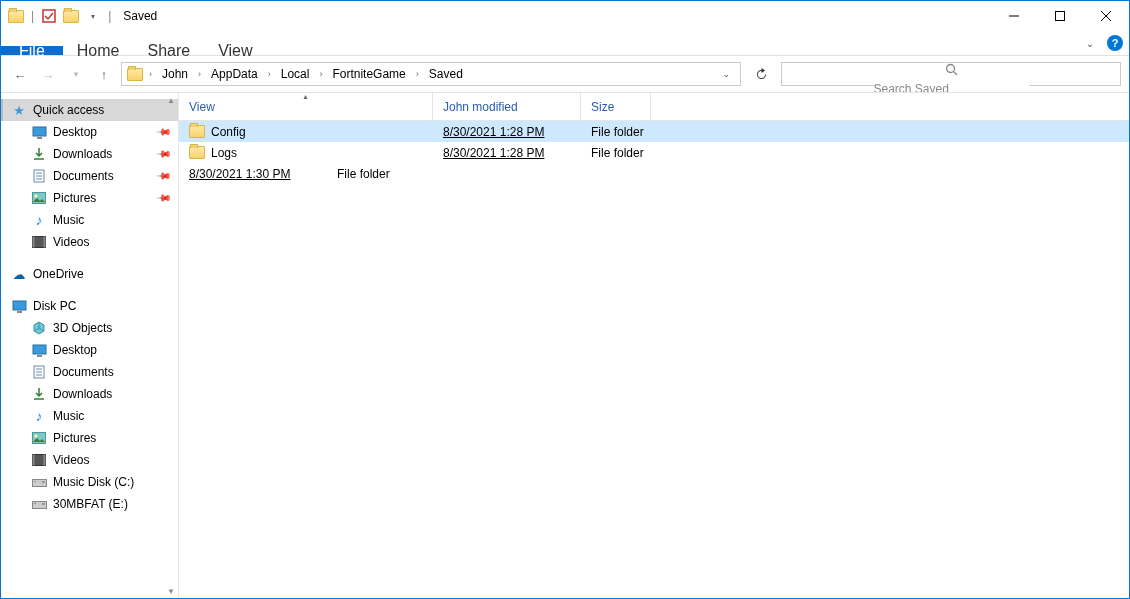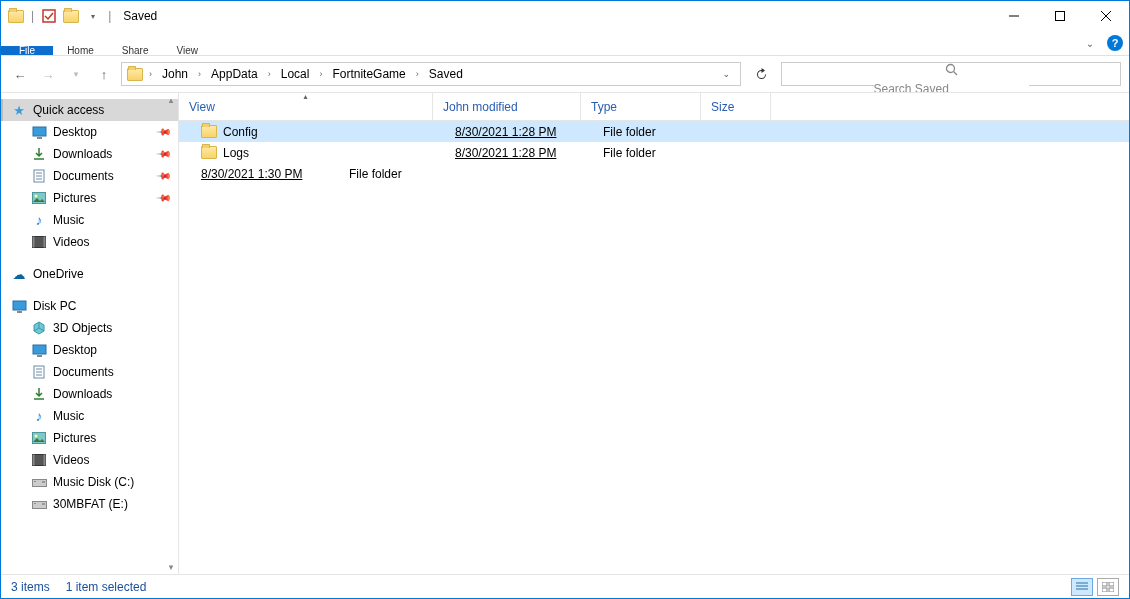--- a/index.html
+++ b/index.html
@@ -10,21 +10,21 @@
 .titlebar { height: 30px; background: #fff; display: flex; align-items: center; }
 .titlebar-left { display: flex; align-items: center; gap: 4px; padding-left: 6px; }
 .tb-icon { width: 18px; height: 18px; display: flex; align-items: center; justify-content: center; }
 .tb-sep { color: #888; font-size: 12px; margin: 0 2px; }
 .titlebar-title { font-size: 12px; color: #000; margin-left: 6px; }
 .titlebar-right { margin-left: auto; display: flex; }
 .win-btn { width: 46px; height: 30px; display: flex; align-items: center; justify-content: center; font-size: 10px; color: #000; cursor: default; }
 
 
 .ribbon { height: 25px; background: #fff; display: flex; align-items: stretch; border-bottom: 1px solid #e1e1e1; }
-.ribbon-tab { padding: 0 14px; font-size: 10px; display: flex; align-items: center; color: #333; cursor: default; margin-top: 15px; }
+.ribbon-tab { padding: 0 14px; font-size: 16px; display: flex; align-items: center; color: #333; cursor: default; margin-top: 15px; }
 .ribbon-tab.file { background: #0c6dce; color: #fff; padding: 0 18px; }
 .ribbon-spacer { flex: 1; }
 .ribbon-help { width: 28px; display: flex; align-items: center; justify-content: center; }
 .ribbon-expand { width: 22px; display:flex; align-items:center; justify-content:center; color:#666; font-size:10px;}
 .help-circle { width: 16px; height: 16px; border-radius: 50%; background: #0078d7; color: #fff; font-size: 11px; display: flex; align-items: center; justify-content: center; font-weight: bold;}
 
 
 .navbar { height: 36px; display: flex; align-items: center; padding: 0 8px; gap: 6px; }
 .nav-arrow { width: 22px; height: 22px; display: flex; align-items: center; justify-content: center; color: #555; font-size: 13px; }
 .nav-arrow.disabled { color: #bbb; }
@@ -57,21 +57,21 @@
 .columns { height: 28px; display: flex; align-items: center; border-bottom: 1px solid #e5e5e5; font-size: 12px; color: #2a5db0; }
 .col { padding-left: 10px; border-right: 1px solid #e5e5e5; height: 100%; display: flex; align-items: center; position:relative;}
 .col.name { width: 254px; }
 .col.date { width: 148px; }
 .col.type { width: 120px; }
 .col.size { width: 70px; }
 .sort-ind { position:absolute; top:-1px; left:50%; transform:translateX(-50%); font-size:8px; color:#666;}
 .rows { }
 .row { height: 21px; display: flex; align-items: center; font-size: 12px; color: #000; }
 .row.selected { background: #cde8ff; }
-.cell { padding-left: 22px; }
+.cell { padding-left: 10px; }
 .cell.name { width: 254px; display:flex; align-items:center; gap:6px;}
 .cell.date { width: 148px; text-decoration: underline; }
 .cell.type { width: 120px; }
 .cell.size { width: 70px; text-align:right; padding-right:8px;}
 .folder-ico { width:16px; height:13px; background: linear-gradient(#ffe9a6,#f9d36b); border:1px solid #d9b64a; border-radius:1px; position:relative;}
 .folder-ico::before { content:""; position:absolute; top:-3px; left:0; width:6px; height:3px; background:#f3cf72; border:1px solid #d9b64a; border-bottom:none; border-radius:1px 1px 0 0;}
 
 
 .status { height: 24px; border-top: 1px solid #e5e5e5; display: flex; align-items: center; font-size: 12px; color: #1a4e9e; padding: 0 10px; gap: 16px; }
 .status-right { margin-left:auto; display:flex; gap:4px;}
@@ -352,21 +352,20 @@
       <div class="tree-scroll-down">▾</div>
     </div>
 
     <div class="content">
       <div class="columns">
         <div class="col name">
           <span class="sort-ind">▴</span>
           <span>View</span>
         </div>
         <div class="col date">John modified</div>
-        <div class="col type">Type</div>
         <div class="col size">Size</div>
       </div>
       <div class="rows" id="rows-holder">
           <div class="row selected">
             <div class="cell name">
               <span class="folder-ico"></span>
               <span>Config</span>
             </div>
             <div class="cell date">8/30/2021 1:28 PM</div>
             <div class="cell type">File folder</div>
@@ -383,35 +382,14 @@
           </div>
           <div class="row">
             <div class="cell date">8/30/2021 1:30 PM</div>
             <div class="cell type">File folder</div>
             <div class="cell size"></div>
           </div>
         </div>
     </div>
   </div>
 
-  <div class="status">
-    <span>3 items</span>
-    <span>1 item selected</span>
-    <div class="status-right">
-      <div class="view-btn active">
-        <svg width="12" height="10">
-            <line x1="0" y1="1" x2="12" y2="1" stroke="#2a6fa0"></line>
-            <line x1="0" y1="4" x2="12" y2="4" stroke="#2a6fa0"></line>
-            <line x1="0" y1="7" x2="12" y2="7" stroke="#2a6fa0"></line>
-          </svg>
-      </div>
-      <div class="view-btn">
-        <svg width="12" height="10">
-            <rect x="0" y="0" width="5" height="4" fill="none" stroke="#888"></rect>
-            <rect x="7" y="0" width="5" height="4" fill="none" stroke="#888"></rect>
-            <rect x="0" y="6" width="5" height="4" fill="none" stroke="#888"></rect>
-            <rect x="7" y="6" width="5" height="4" fill="none" stroke="#888"></rect>
-          </svg>
-      </div>
-    </div>
-  </div>
 
 </div>
 
 </body></html>

